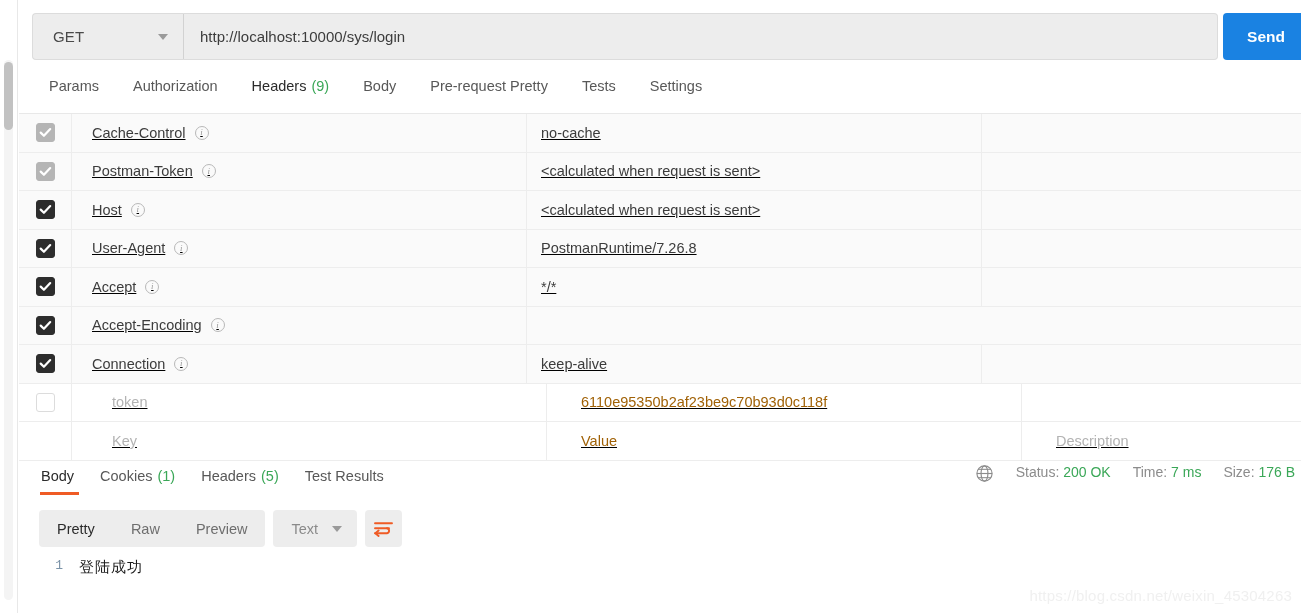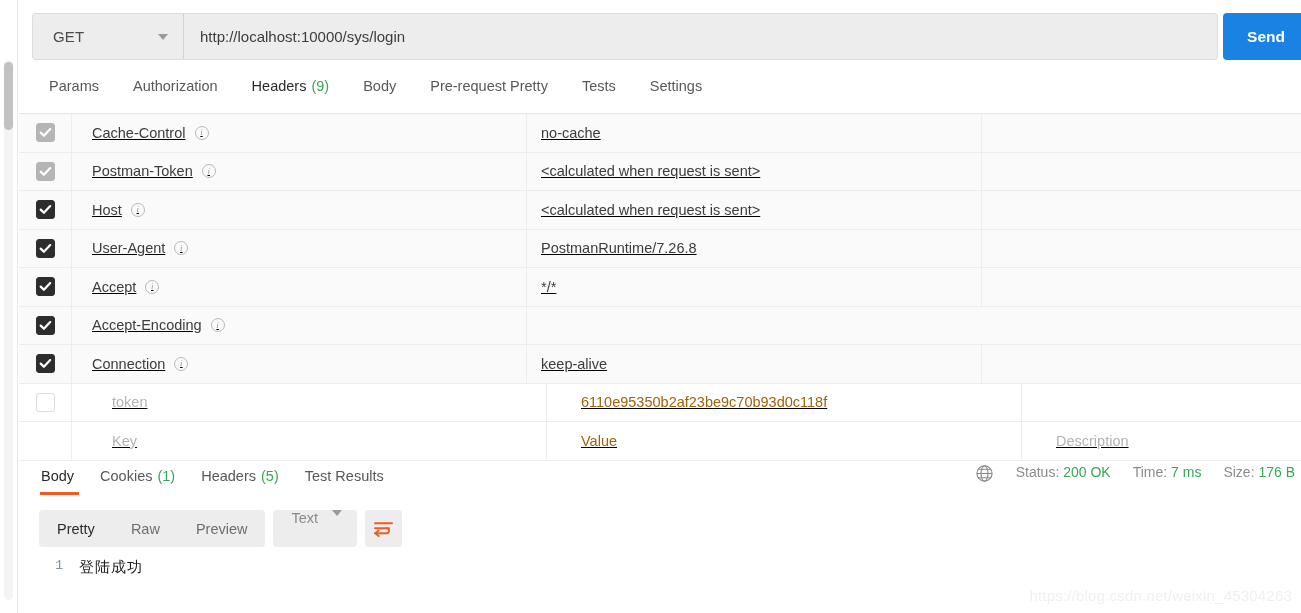--- a/index.html
+++ b/index.html
@@ -193,21 +193,21 @@
     display: flex; align-items: center;
     background: #ededed; border-radius: 4px; height: 37px;
   }
   .seg {
     padding: 0 18px; height: 37px;
     display: flex; align-items: center;
     font-size: 14.5px; color: #6e6e6e; cursor: pointer;
   }
   .seg.active { color: #2b2b2b; }
   .fmt-select {
-    display: flex; align-items: flex-start; gap: 14px;
+    display: flex; align-items: center; gap: 14px;
     background: #ededed; border-radius: 4px;
     height: 37px; padding: 0 15px 0 18px; cursor: pointer;
   }
   .fmt-label { font-size: 14.5px; color: #8a8a8a; }
   .wrap-btn {
     width: 37px; height: 37px; background: #ededed; border-radius: 4px;
     display: flex; align-items: center; justify-content: center; cursor: pointer;
   }
 
   

